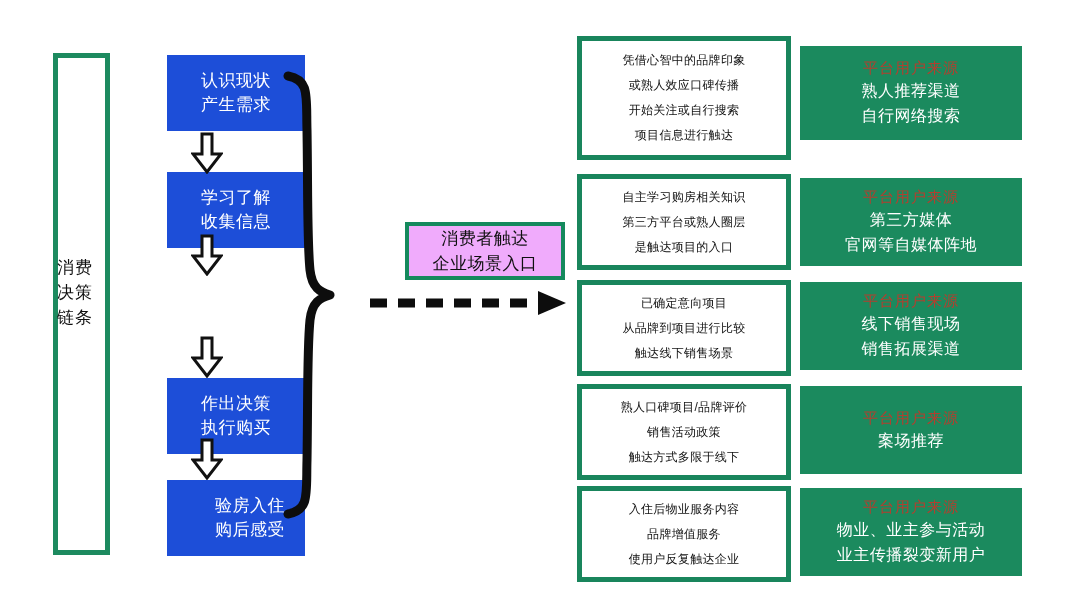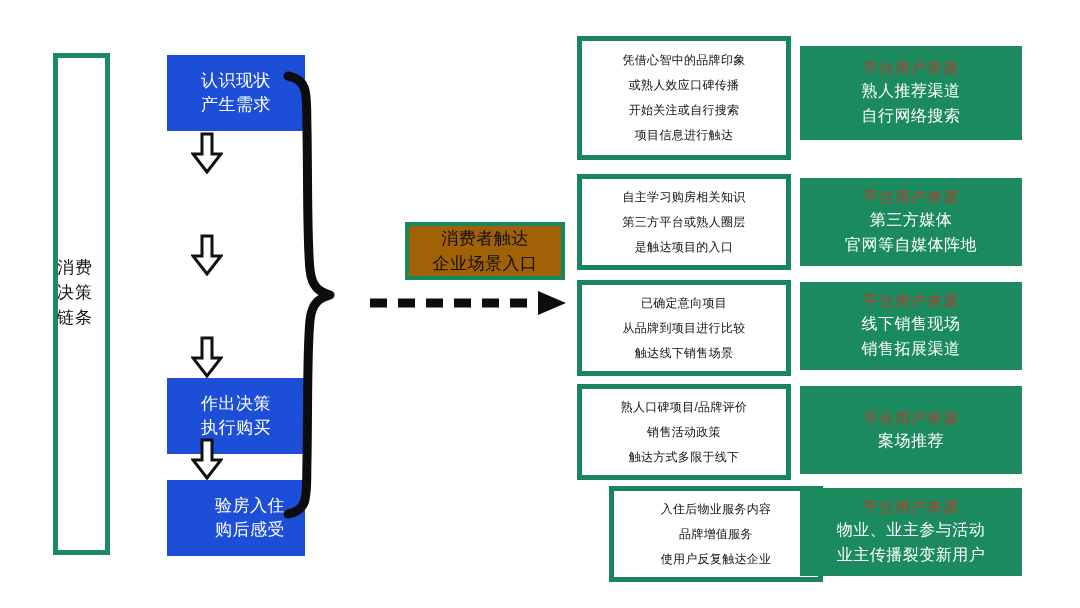--- a/index.html
+++ b/index.html
@@ -81,21 +81,21 @@
     height: 450px;
   }
 
   
   .entry-box {
     left: 405px;
     top: 222px;
     width: 160px;
     height: 58px;
     border: 4px solid #15895d;
-    background: #a16207;
+    background: #f0abfc;
     color: #101010;
     display: flex;
     flex-direction: column;
     align-items: center;
     justify-content: center;
     font-size: 17px;
     line-height: 25px;
     text-align: center;
     letter-spacing: 0.5px;
     white-space: pre-line;
@@ -158,20 +158,22 @@
 
 <div id="canvas">
 
   <div class="abs chain-container"></div>
   <div class="chain-label">消费
 决策
 链条</div>
 
   <div class="abs stage-box" style="top:55px;">认识现状
 产生需求</div>
+  <div class="abs stage-box" style="top:172px;">学习了解
+收集信息</div>
   <div class="abs stage-box" style="top:378px;">作出决策
 执行购买</div>
   <div class="abs stage-box" style="top:480px;padding-left:28px;">验房入住
 购后感受</div>
 
   <div class="abs down-arrow" style="top:132px;">
     <svg viewBox="0 0 32 42" width="32" height="42">
       <polygon points="11,2 21,2 21,22 30,22 16,40 2,22 11,22" fill="#ffffff" stroke="#111111" stroke-width="3" stroke-linejoin="miter"></polygon>
     </svg>
   </div>
@@ -219,21 +221,21 @@
 项目信息进行触达</div>
   <div class="abs desc-box" style="top:174px; height:96px;">自主学习购房相关知识
 第三方平台或熟人圈层
 是触达项目的入口</div>
   <div class="abs desc-box" style="top:280px; height:96px;">已确定意向项目
 从品牌到项目进行比较
 触达线下销售场景</div>
   <div class="abs desc-box" style="top:384px; height:96px;">熟人口碑项目/品牌评价
 销售活动政策
 触达方式多限于线下</div>
-  <div class="abs desc-box" style="top:486px; height:96px;margin-left:32px;">入住后物业服务内容
+  <div class="abs desc-box" style="top:486px; height:96px;">入住后物业服务内容
 品牌增值服务
 使用户反复触达企业</div>
 
   <div class="abs source-box" style="top:46px; height:94px;">
     <div class="source-title">平台用户来源</div>
     <div class="source-body">熟人推荐渠道
 自行网络搜索</div>
   </div>
 
   <div class="abs source-box" style="top:178px; height:88px;">

